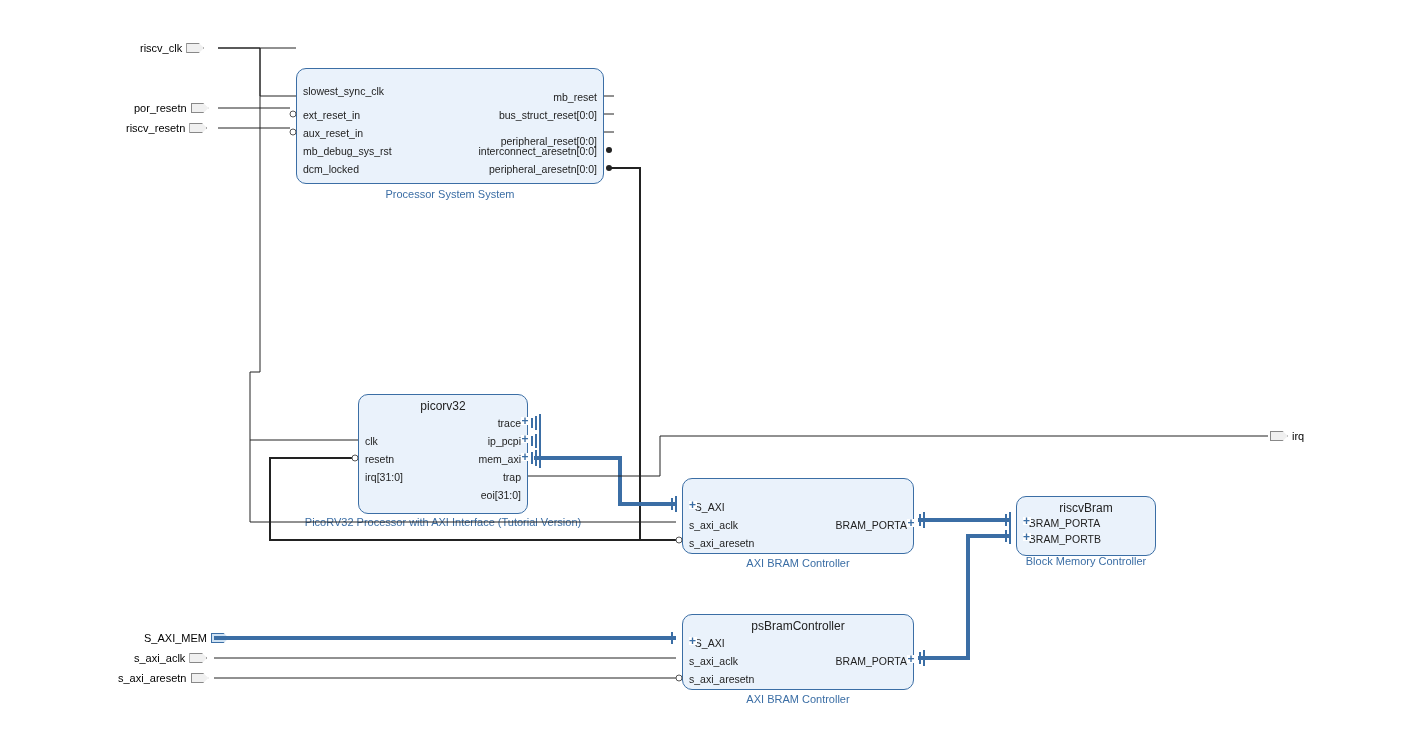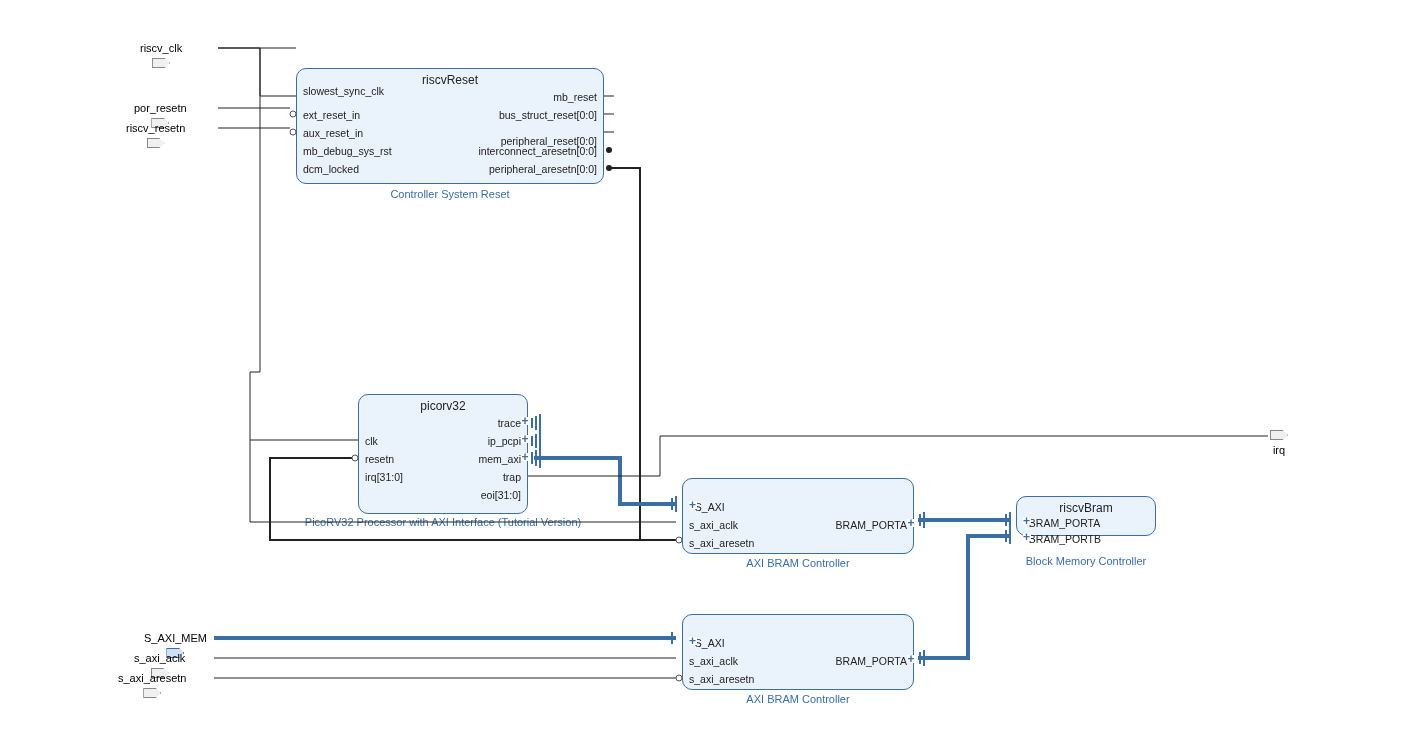--- a/index.html
+++ b/index.html
@@ -10,21 +10,20 @@
     background: #fff;
     position: relative;
     width: 1422px;
     height: 749px;
   }
   .ext-port {
     position: absolute;
     display: flex;
     align-items: center;
     gap: 4px;
-    flex-direction: column;
   }
   .ext-port.left .label { text-align: right; }
   .ext-port.right .label { text-align: left; }
   .port-shape {
     width: 18px;
     height: 10px;
     background: #f0f0f0;
     border: 1px solid #888;
   }
   .port-shape.arrow-r {
@@ -112,33 +111,32 @@
   <span class="label">s_axi_aresetn</span>
   <span class="port-shape arrow-r"></span>
 </div>
 
 <div class="ext-port right" style="top:430px; left:1270px;">
   <span class="port-shape arrow-r"></span>
   <span class="label">irq</span>
 </div>
 
 <div class="block" style="left:296px; top:68px; width:308px; height:116px;">
-  <div class="block-title">riscvReset</div>
   <span class="pin left" style="top:16px">slowest_sync_clk</span>
   <span class="pin left" style="top:40px">ext_reset_in</span>
   <span class="pin left" style="top:58px">aux_reset_in</span>
   <span class="pin left" style="top:76px">mb_debug_sys_rst</span>
   <span class="pin left" style="top:94px">dcm_locked</span>
   <span class="pin right" style="top:22px">mb_reset</span>
   <span class="pin right" style="top:40px">bus_struct_reset[0:0]</span>
   <span class="pin right" style="top:66px">peripheral_reset[0:0]</span>
   <span class="pin right" style="top:76px">interconnect_aresetn[0:0]</span>
   <span class="pin right" style="top:94px">peripheral_aresetn[0:0]</span>
 </div>
-<div class="block-sub" style="top:188px; left:296px; width:308px;">Controller System Reset</div>
+<div class="block-sub" style="top:188px; left:296px; width:308px;">Processor System System</div>
 
 <div class="block" style="left:358px; top:394px; width:170px; height:120px;">
   <div class="block-title">picorv32</div>
   <span class="pin left" style="top:40px">clk</span>
   <span class="pin left" style="top:58px">resetn</span>
   <span class="pin left" style="top:76px">irq[31:0]</span>
   <span class="pin right" style="top:22px"><span>trace</span> <span class="pin-mark plus">+</span></span>
   <span class="pin right" style="top:40px"><span>ip_pcpi</span> <span class="pin-mark plus">+</span></span>
   <span class="pin right" style="top:58px"><span>mem_axi</span> <span class="pin-mark plus">+</span></span>
   <span class="pin right" style="top:76px">trap</span>
@@ -148,28 +146,29 @@
 
 <div class="block" style="left:682px; top:478px; width:232px; height:76px;">
   <span class="pin left" style="top:22px"><span class="pin-mark plus">+</span>&nbsp;&nbsp;<span>S_AXI</span></span>
   <span class="pin left" style="top:40px">s_axi_aclk</span>
   <span class="pin left" style="top:58px">s_axi_aresetn</span>
   <span class="pin right" style="top:40px"><span>BRAM_PORTA</span> <span class="pin-mark plus">+</span></span>
 </div>
 <div class="block-sub" style="top:557px; left:682px; width:232px;">AXI BRAM Controller</div>
 
 <div class="block" style="left:682px; top:614px; width:232px; height:76px;">
+  <div class="block-title">psBramController</div>
   <span class="pin left" style="top:22px"><span class="pin-mark plus">+</span>&nbsp;&nbsp;<span>S_AXI</span></span>
   <span class="pin left" style="top:40px">s_axi_aclk</span>
   <span class="pin left" style="top:58px">s_axi_aresetn</span>
   <span class="pin right" style="top:40px"><span>BRAM_PORTA</span> <span class="pin-mark plus">+</span></span>
 </div>
 <div class="block-sub" style="top:693px; left:682px; width:232px;">AXI BRAM Controller</div>
 
-<div class="block" style="left:1016px; top:496px; width:140px; height:40px;">
+<div class="block" style="left:1016px; top:496px; width:140px; height:60px;">
   <div class="block-title">riscvBram</div>
   <span class="pin left" style="top:20px"><span class="pin-mark plus">+</span>&nbsp;&nbsp;<span>BRAM_PORTA</span></span>
   <span class="pin left" style="top:36px"><span class="pin-mark plus">+</span>&nbsp;&nbsp;<span>BRAM_PORTB</span></span>
 </div>
 <div class="block-sub" style="top:555px; left:1008px; width:156px;">Block Memory Controller</div>
 
 <svg class="wires">
 
   <path class="wire" d="M218,48 H296"></path>
   <path class="wire" d="M218,48 L260,48 L260,96 L296,96"></path>

